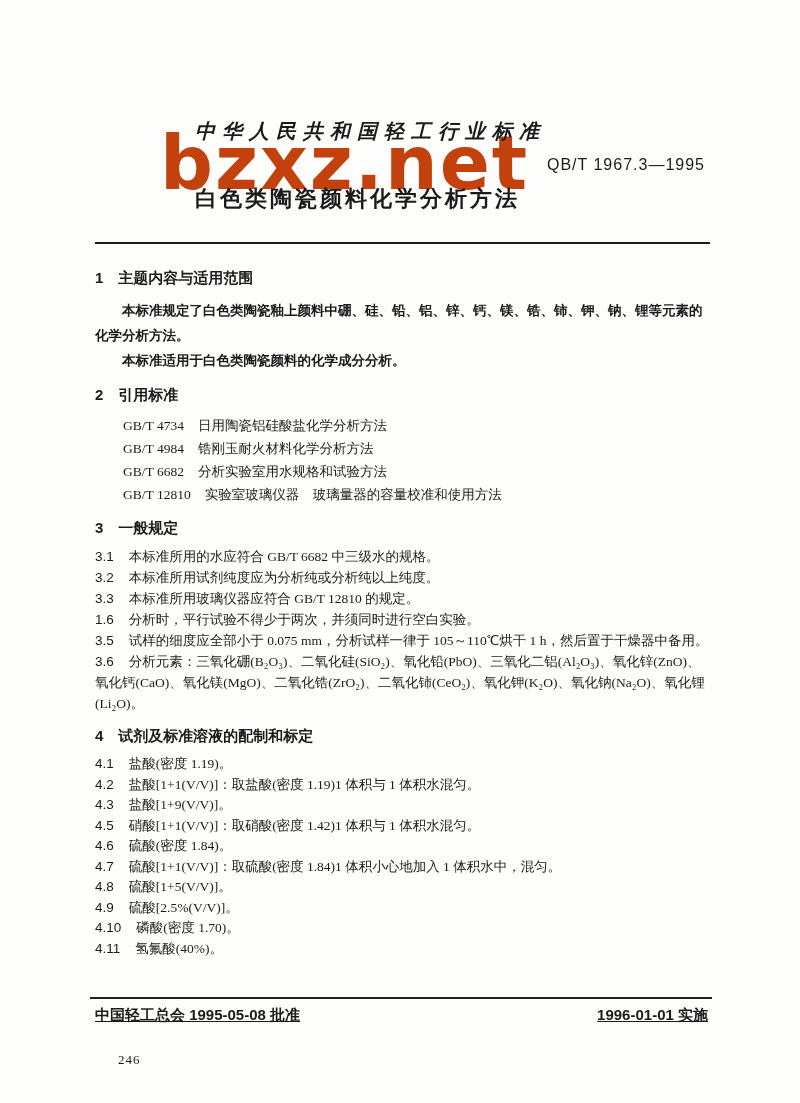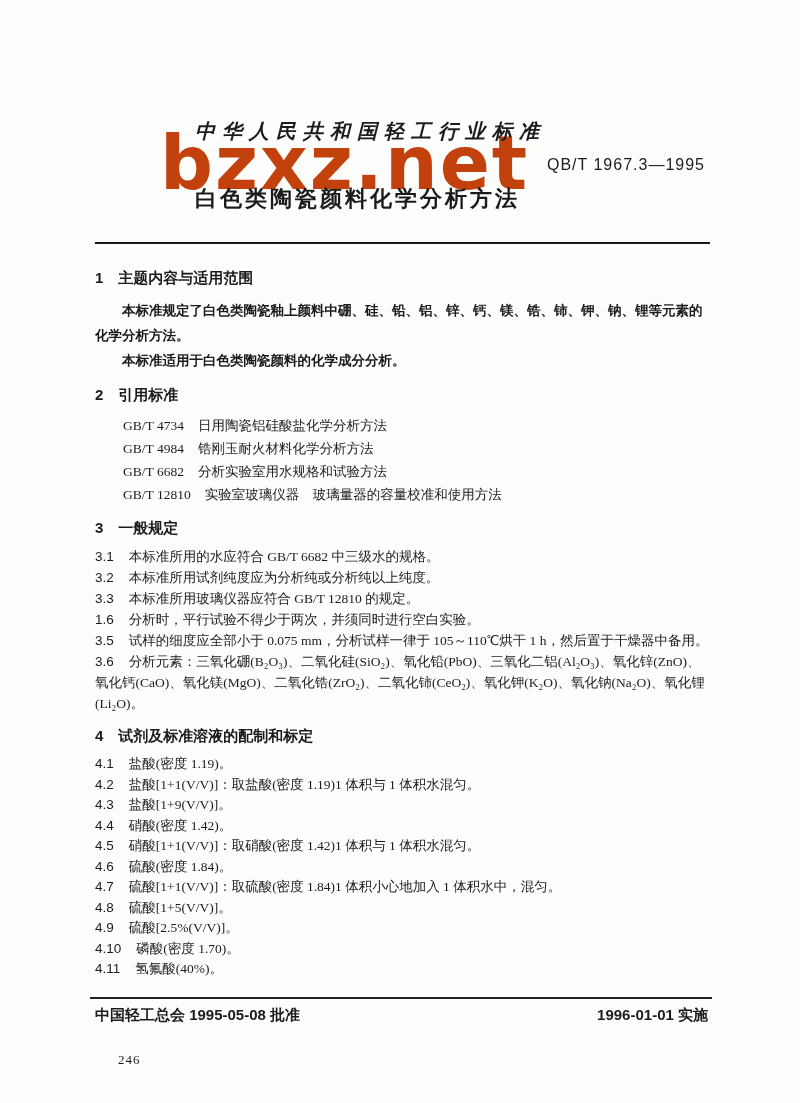--- a/index.html
+++ b/index.html
@@ -71,21 +71,21 @@
     margin-right:15px;
     text-align:center;
   }
 
   
   .footer-rule { position:absolute; left:90px; right:88px; top:997px; border-top:2px solid #222; z-index:1; }
   .footer-row {
     position:absolute; left:95px; right:92px; top:1006px; z-index:1;
     display:flex; justify-content:space-between;
     font-family:"Liberation Sans", sans-serif;
-    font-size:15px; font-weight:bold;
+    font-size:15px; font-weight:bold;text-decoration:underline;
   }
   .page-number {
     position:absolute; left:118px; top:1052px; z-index:1;
     font-size:13px; letter-spacing:1px;
   }
 </style>
 </head>
 <body>
 
 <div class="page">
@@ -161,23 +161,20 @@
       </h2>
       <div class="clause-list lh4">
         <div class="clause">
           <span class="clause-num">4.1</span><span>盐酸(密度 1.19)。</span>
         </div>
         <div class="clause">
           <span class="clause-num">4.2</span><span>盐酸[1+1(V/V)]：取盐酸(密度 1.19)1 体积与 1 体积水混匀。</span>
         </div>
         <div class="clause">
           <span class="clause-num">4.3</span><span>盐酸[1+9(V/V)]。</span>
-        </div>
-        <div class="clause">
-          <span class="clause-num">4.4</span><span>硝酸(密度 1.42)。</span>
         </div>
         <div class="clause">
           <span class="clause-num">4.5</span><span>硝酸[1+1(V/V)]：取硝酸(密度 1.42)1 体积与 1 体积水混匀。</span>
         </div>
         <div class="clause">
           <span class="clause-num">4.6</span><span>硫酸(密度 1.84)。</span>
         </div>
         <div class="clause">
           <span class="clause-num">4.7</span><span>硫酸[1+1(V/V)]：取硫酸(密度 1.84)1 体积小心地加入 1 体积水中，混匀。</span>
         </div>

